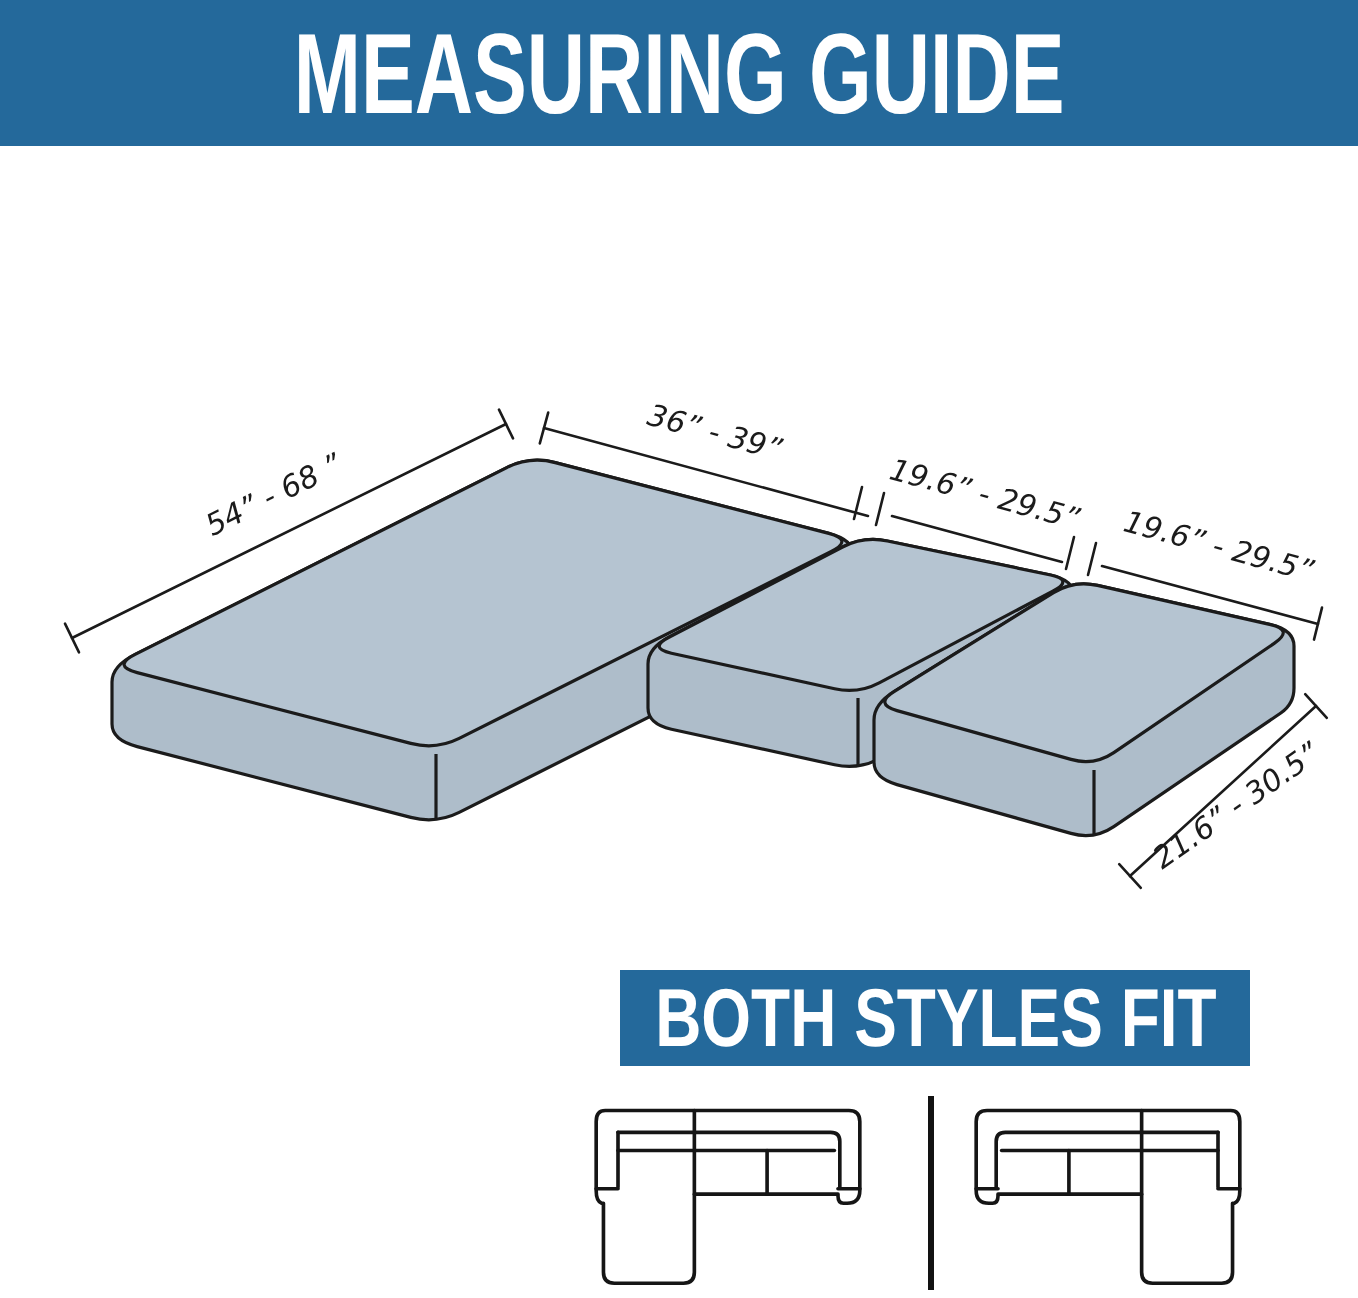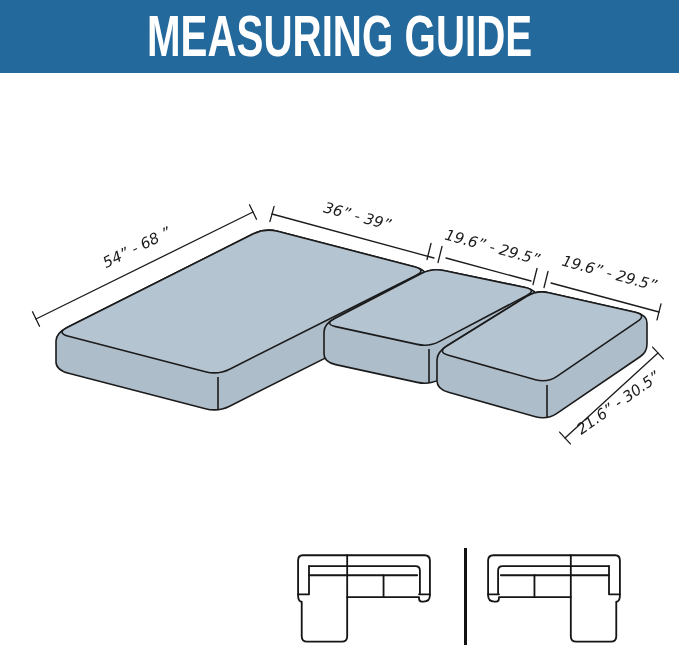--- a/index.html
+++ b/index.html
@@ -85,20 +85,23 @@
 
     <g>
       <text class="dim-label" transform="translate(139,252) rotate(-26.3)" text-anchor="middle">54” - 68 ”</text>
       <text class="dim-label" transform="translate(356,221) rotate(15.2)" text-anchor="middle">36” - 39”</text>
       <text class="dim-label" transform="translate(491,252) rotate(15.2)" text-anchor="middle">19.6” - 29.5”</text>
       <text class="dim-label" transform="translate(608,278) rotate(15.2)" text-anchor="middle">19.6” - 29.5”</text>
       <text class="dim-label" transform="translate(621,407) rotate(-35)" text-anchor="middle">21.6” - 30.5”</text>
     </g>
   </svg>
 
+  <div class="styles-banner">
+    <span class="label">BOTH STYLES FIT</span>
+  </div>
 
   <svg width="0" height="0" style="position:absolute">
     <defs>
       <g id="sofa-glyph" fill="none" stroke="#151515" stroke-width="2" stroke-linejoin="round" stroke-linecap="round">
         <path d="M15,3 H149 Q155,3 155,9 V47 Q155,54 148,54 H146 Q143,54 143,50 V49 H64 V92
                  Q64,98 58,98 H20 Q14,98 14,92 V54 H13 Q10,53 10,47 V9 Q10,3 15,3 Z"></path>
         <path d="M22,15 H139 Q144,15 144,20 V45"></path>
         <path d="M22,25 H141"></path>
         <path d="M22,15 V45"></path>
         <path d="M10,46 H22"></path>

